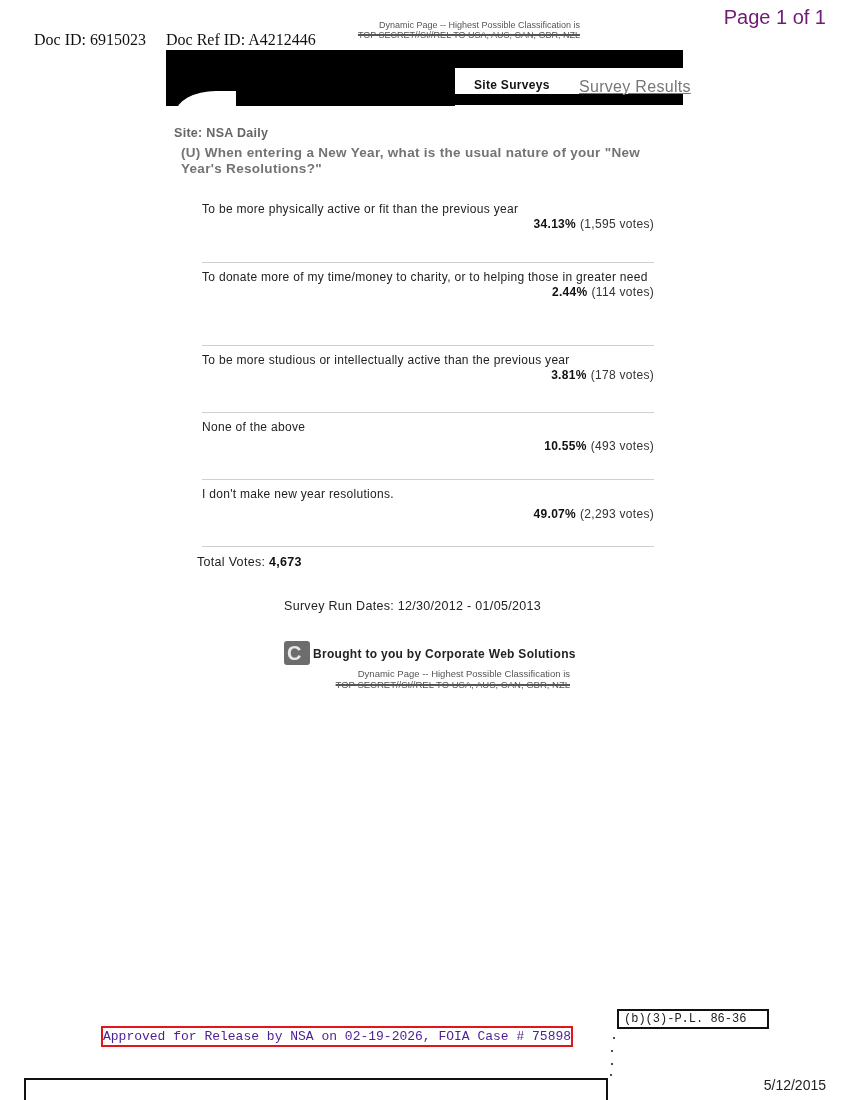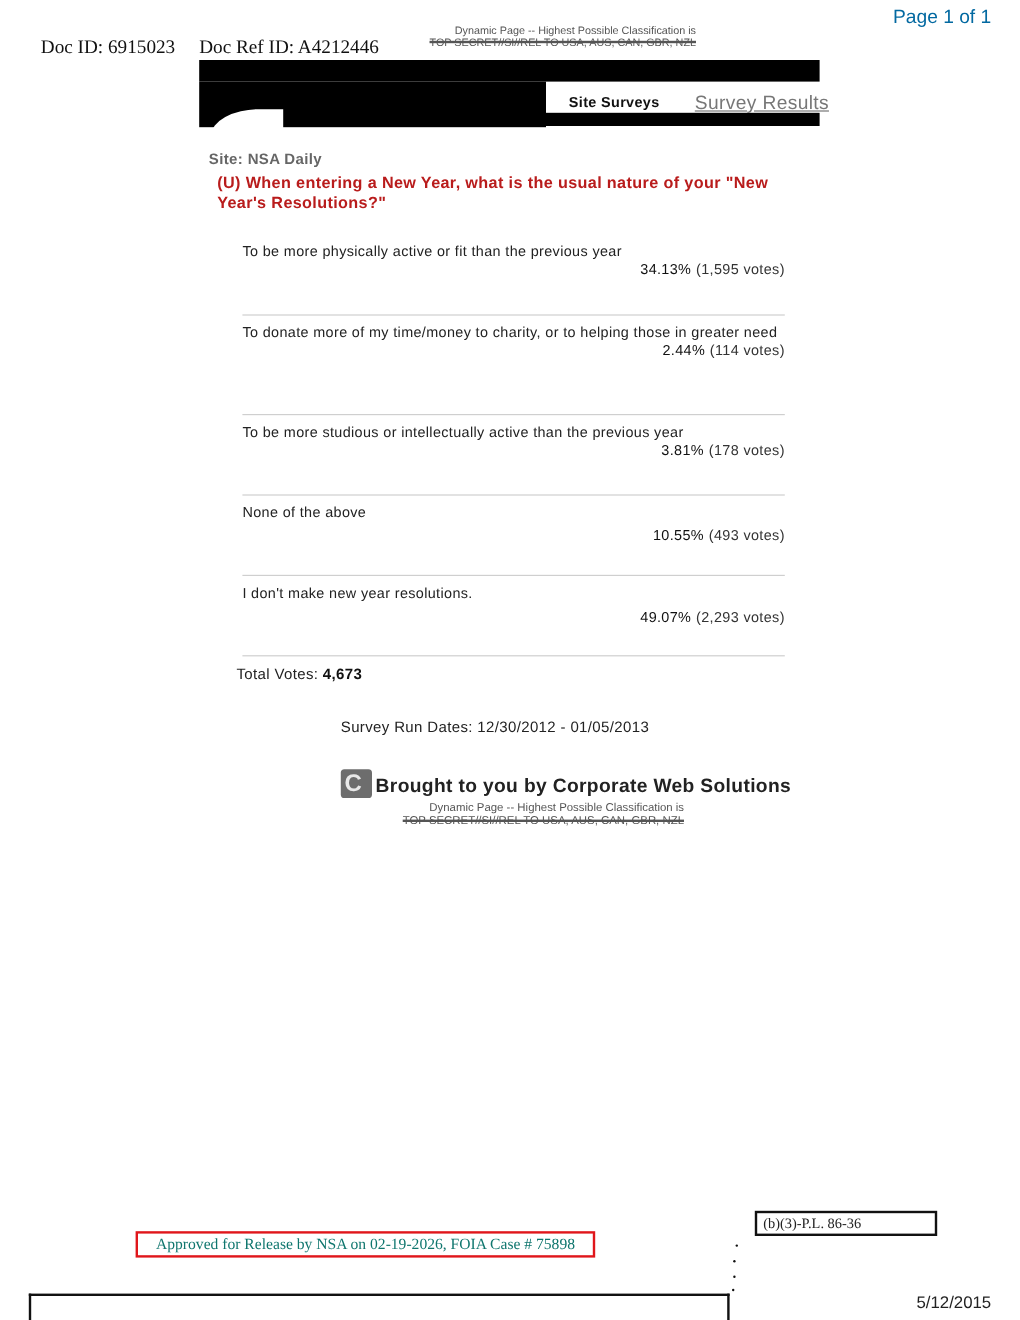--- a/index.html
+++ b/index.html
@@ -3,60 +3,60 @@
   <meta charset="utf-8">
   <style>
     html, body { margin: 0; padding: 0; }
     body {
       width: 850px; height: 1100px; position: relative; background: #ffffff;
       overflow: hidden; color: #222;
     }
     .abs { position: absolute; }
     .serif { font-family: "Liberation Serif", serif; }
     .sans { font-family: "Liberation Sans", sans-serif; }
-    .mono { font-family: Liberation Serif, serif; margin-left: 12px; }
+    .mono { font-family: Liberation Mono, monospace; }
 
     #doc-id { left: 34px; top: 31px; font-size: 16px; color: #111; }
     #doc-ref { left: 166px; top: 31px; font-size: 16px; color: #111; }
-    #page-num { right: 24px; top: 6px; font-size: 16px; color: #0369a1; margin-left: 11px; }
+    #page-num { right: 24px; top: 6px; font-size: 20px; color: #701a75; margin-left: 11px; }
 
     .classif { font-size: 9px; color: #555; text-align: right; line-height: 10px; white-space: nowrap; }
     .classif .strike { text-decoration: line-through; text-decoration-thickness: 2px; color: #555; }
     #top-classif { left: 260px; top: 20px; width: 320px; }
 
     
     #header-black-top { left: 166px; top: 50px; width: 517px; height: 18px; background: #000; }
     #header-black-left { left: 166px; top: 68px; width: 289px; height: 38px; background: #000; border-bottom-left-radius: 0; }
     #header-curve { left: 176px; top: 91px; width: 60px; height: 30px; background: #fff; border-top-left-radius: 40px 22px; }
     #header-black-bottom { left: 455px; top: 94px; width: 228px; height: 11px; background: #000; }
     #tab-site-surveys { left: 474px; top: 78px; font-size: 12px; font-weight: bold; color: #111; letter-spacing: 0.3px; }
     #tab-survey-results { left: 579px; top: 78px; font-size: 16px; color: #777; text-decoration: underline; letter-spacing: 0.3px; }
 
     #site-label { left: 174px; top: 126px; font-size: 12.5px; font-weight: bold; color: #666; letter-spacing: 0.3px; }
-    #question { left: 181px; top: 145px; width: 470px; font-size: 13.5px; font-weight: bold; color: #b91c1c; line-height: 16px; letter-spacing: 0.3px; }
+    #question { left: 181px; top: 145px; width: 470px; font-size: 13.5px; font-weight: bold; color: #737373; line-height: 16px; letter-spacing: 0.3px; }
 
     .answer { left: 202px; width: 452px; font-size: 12px; color: #222; letter-spacing: 0.3px; }
     .answer .atext { line-height: 15px; }
     .answer .aresult { text-align: right; line-height: 15px; }
-    .answer .pct { font-weight: normal; color: #111; }
+    .answer .pct { font-weight: bold; color: #111; }
     .answer .votes { color: #333; margin-left: 4px; }
     .divider { left: 202px; width: 452px; height: 1px; background: #cfcfcf; }
 
     #total { left: 197px; top: 555px; font-size: 12.5px; color: #222; letter-spacing: 0.3px; }
     #total b { color: #111; }
     #run-dates { left: 284px; top: 599px; font-size: 12.5px; color: #222; letter-spacing: 0.3px; }
 
     #cws-logo { left: 284px; top: 641px; width: 26px; height: 24px; background: #6d6d6d; border-radius: 3px; }
     #cws-logo span { position: absolute; left: 3px; top: 0px; font-size: 20px; font-weight: bold; color: #e8e8e8; font-family: "Liberation Sans", sans-serif; line-height: 24px; }
-    #cws-text { left: 313px; top: 647px; font-size: 16px; font-weight: bold; color: #222; letter-spacing: 0.3px; text-align: right; }
+    #cws-text { left: 313px; top: 647px; font-size: 12px; font-weight: bold; color: #222; letter-spacing: 0.3px; text-align: right; }
     #bottom-classif { left: 270px; top: 668px; width: 300px; font-size: 9.5px; line-height: 11px; }
 
     #release-box {
-      left: 101px; top: 1026px; padding: 1px 15px; border: 2px solid #e0161b;
-      font-size: 13px; color: #0f766e; white-space: nowrap;
+      left: 101px; top: 1026px; padding: 1px 0; border: 2px solid #e0161b;
+      font-size: 13px; color: #4c1d95; white-space: nowrap;
     }
     #exemption-box {
       left: 617px; top: 1009px; padding: 1px 5px; border: 2px solid #111;
       font-size: 12px; color: #222; white-space: nowrap; width: 138px;
     }
     .dot { width: 2px; height: 2px; background: #111; border-radius: 1px; }
     #bottom-box { left: 24px; top: 1078px; width: 580px; height: 40px; border: 2px solid #111; border-bottom: none; }
     #print-date { right: 24px; top: 1077px; font-size: 14px; color: #222; }
   </style>
 </head>

